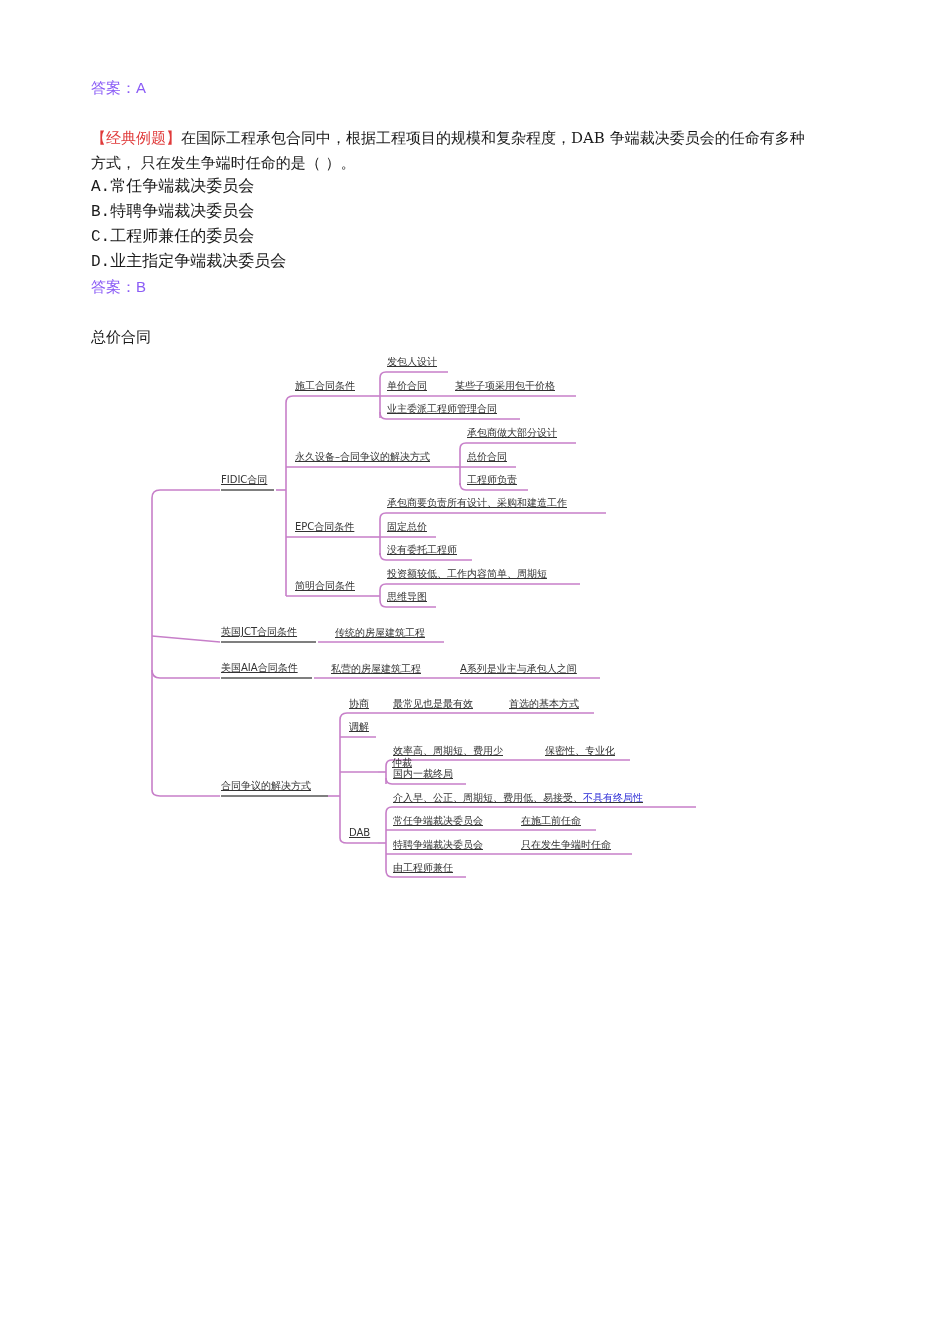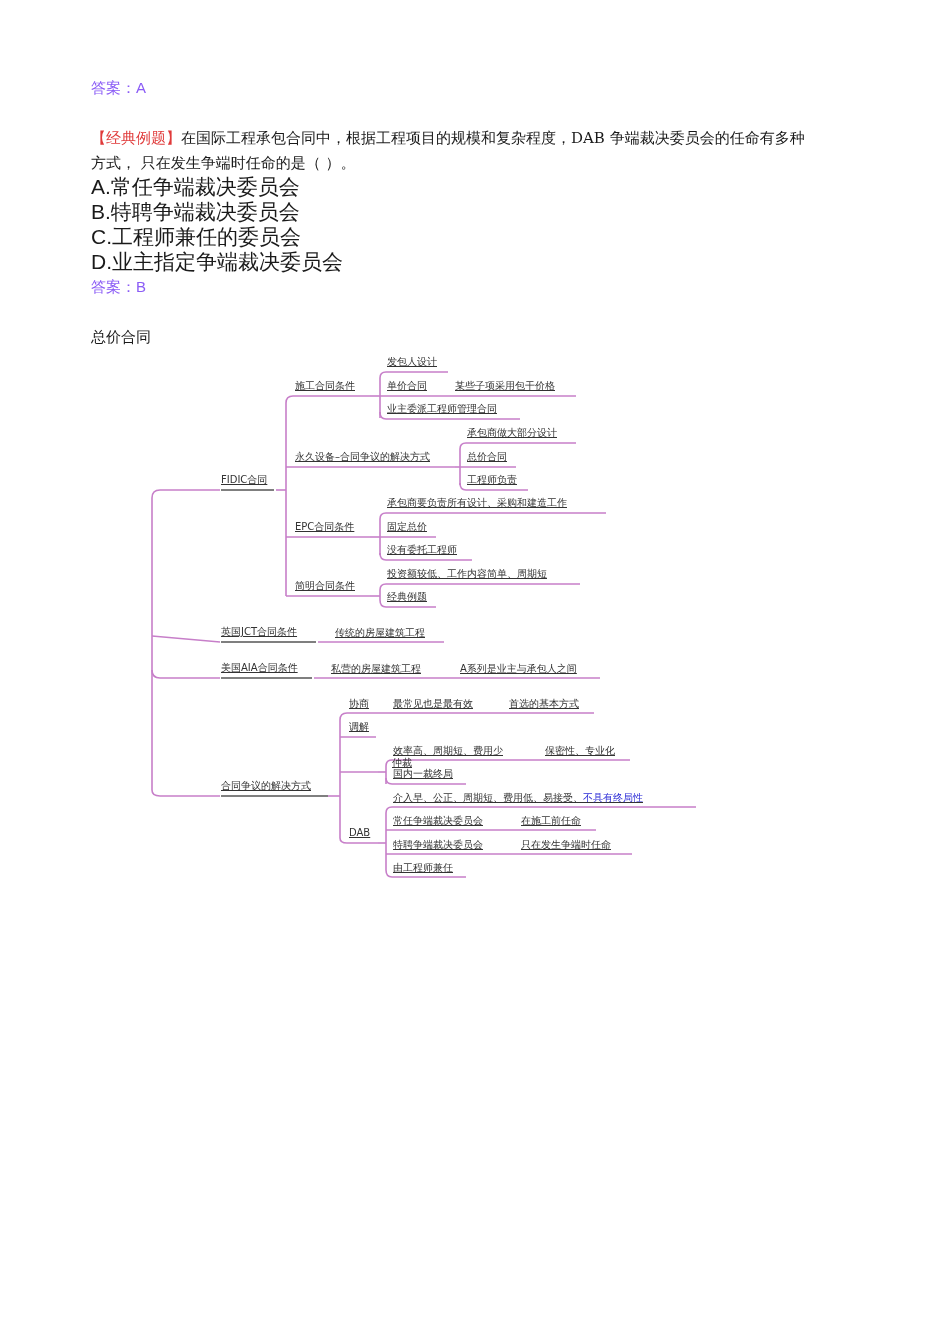--- a/index.html
+++ b/index.html
@@ -2,21 +2,21 @@
 <html><head>
 <meta charset="utf-8">
 <style>
   html, body { margin: 0; padding: 0; background: #ffffff; }
   body { width: 950px; height: 1344px; position: relative; overflow: hidden;
          font-family: "DejaVu Serif", "Liberation Serif", serif; color: #1a1a1a; }
   .line { position: absolute; left: 91px; font-size: 15px; line-height: 20px; white-space: nowrap; }
   .answer { color: #8b5cf6; font-family: "Liberation Sans", "DejaVu Sans", sans-serif; }
   .answer .zh { font-family: "DejaVu Serif", serif; }
   .red { color: #e03a3a; }
-  .opt { font-family: Liberation Sans, sans-serif; font-size: 21px; }
+  .opt { font-family: Liberation Mono, monospace; font-size: 16px; }
   #mindmap { position: absolute; left: 0; top: 0; width: 950px; height: 1344px; }
   .node { position: absolute; font-family: "DejaVu Sans", "Liberation Sans", sans-serif;
           font-size: 10px; color: #333; white-space: nowrap; line-height: 14px; text-decoration: underline; }
   .root { position: absolute; left: 95px; top: 590px; width: 108px; height: 50px;
           background: #c670c8; border-radius: 5px; color: #3a0a3a;
           font-family: "DejaVu Sans", sans-serif; font-size: 14px; font-weight: bold;
           line-height: 22px; padding: 3px 0 0 6px; box-sizing: border-box; }
 </style>
 </head>
 <body>
@@ -121,21 +121,21 @@
 
   <div class="node" style="left:467px;top:426px;">承包商做大部分设计</div>
   <div class="node" style="left:467px;top:450px;">总价合同</div>
   <div class="node" style="left:467px;top:473px;">工程师负责</div>
 
   <div class="node" style="left:387px;top:496px;">承包商要负责所有设计、采购和建造工作</div>
   <div class="node" style="left:387px;top:520px;">固定总价</div>
   <div class="node" style="left:387px;top:543px;">没有委托工程师</div>
 
   <div class="node" style="left:387px;top:567px;">投资额较低、工作内容简单、周期短</div>
-  <div class="node" style="left:387px;top:590px;">经典例题</div>
+  <div class="node" style="left:387px;top:590px;">思维导图</div>
 
   <div class="node" style="left:335px;top:626px;">传统的房屋建筑工程</div>
   <div class="node" style="left:331px;top:662px;">私营的房屋建筑工程</div>
   <div class="node" style="left:460px;top:662px;">A系列是业主与承包人之间</div>
 
   <div class="node" style="left:349px;top:697px;">协商</div>
   <div class="node" style="left:349px;top:720px;">调解</div>
   <div class="node" style="left:349px;top:756px;margin-left:43px;">仲裁</div>
   <div class="node" style="left:349px;top:826px;">DAB</div>
 

